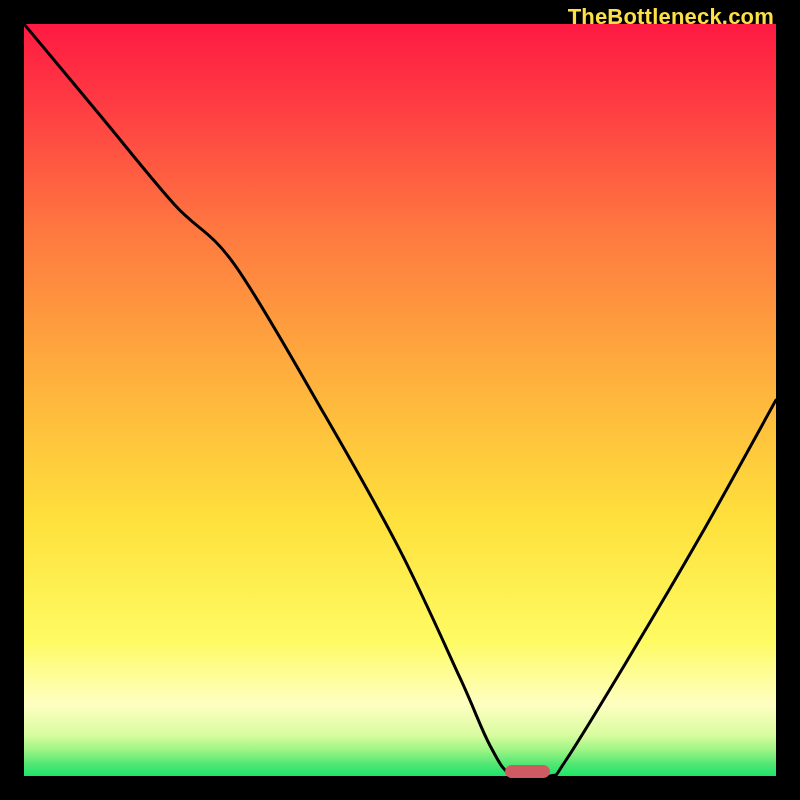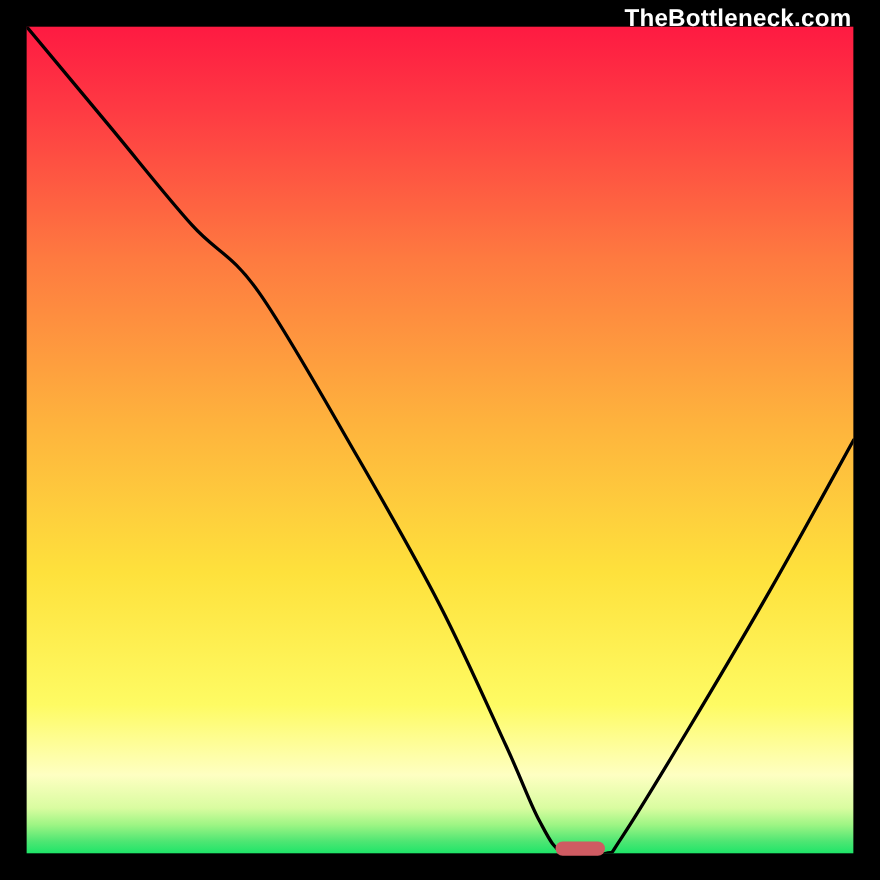--- a/index.html
+++ b/index.html
@@ -25,21 +25,21 @@
     width: 752px;
     height: 752px;
   }
   .watermark {
     position: absolute;
     top: 4px;
     right: 26px;
     font-family: Arial, Helvetica, sans-serif;
     font-size: 22px;
     font-weight: 600;
-    color: #ffffff;
+    color: #fde047;
     letter-spacing: 0.2px;
     user-select: none;
   }
   .marker {
     position: absolute;
     width: 46px;
     height: 13px;
     border-radius: 7px;
     background: #cf5b62;
   }

